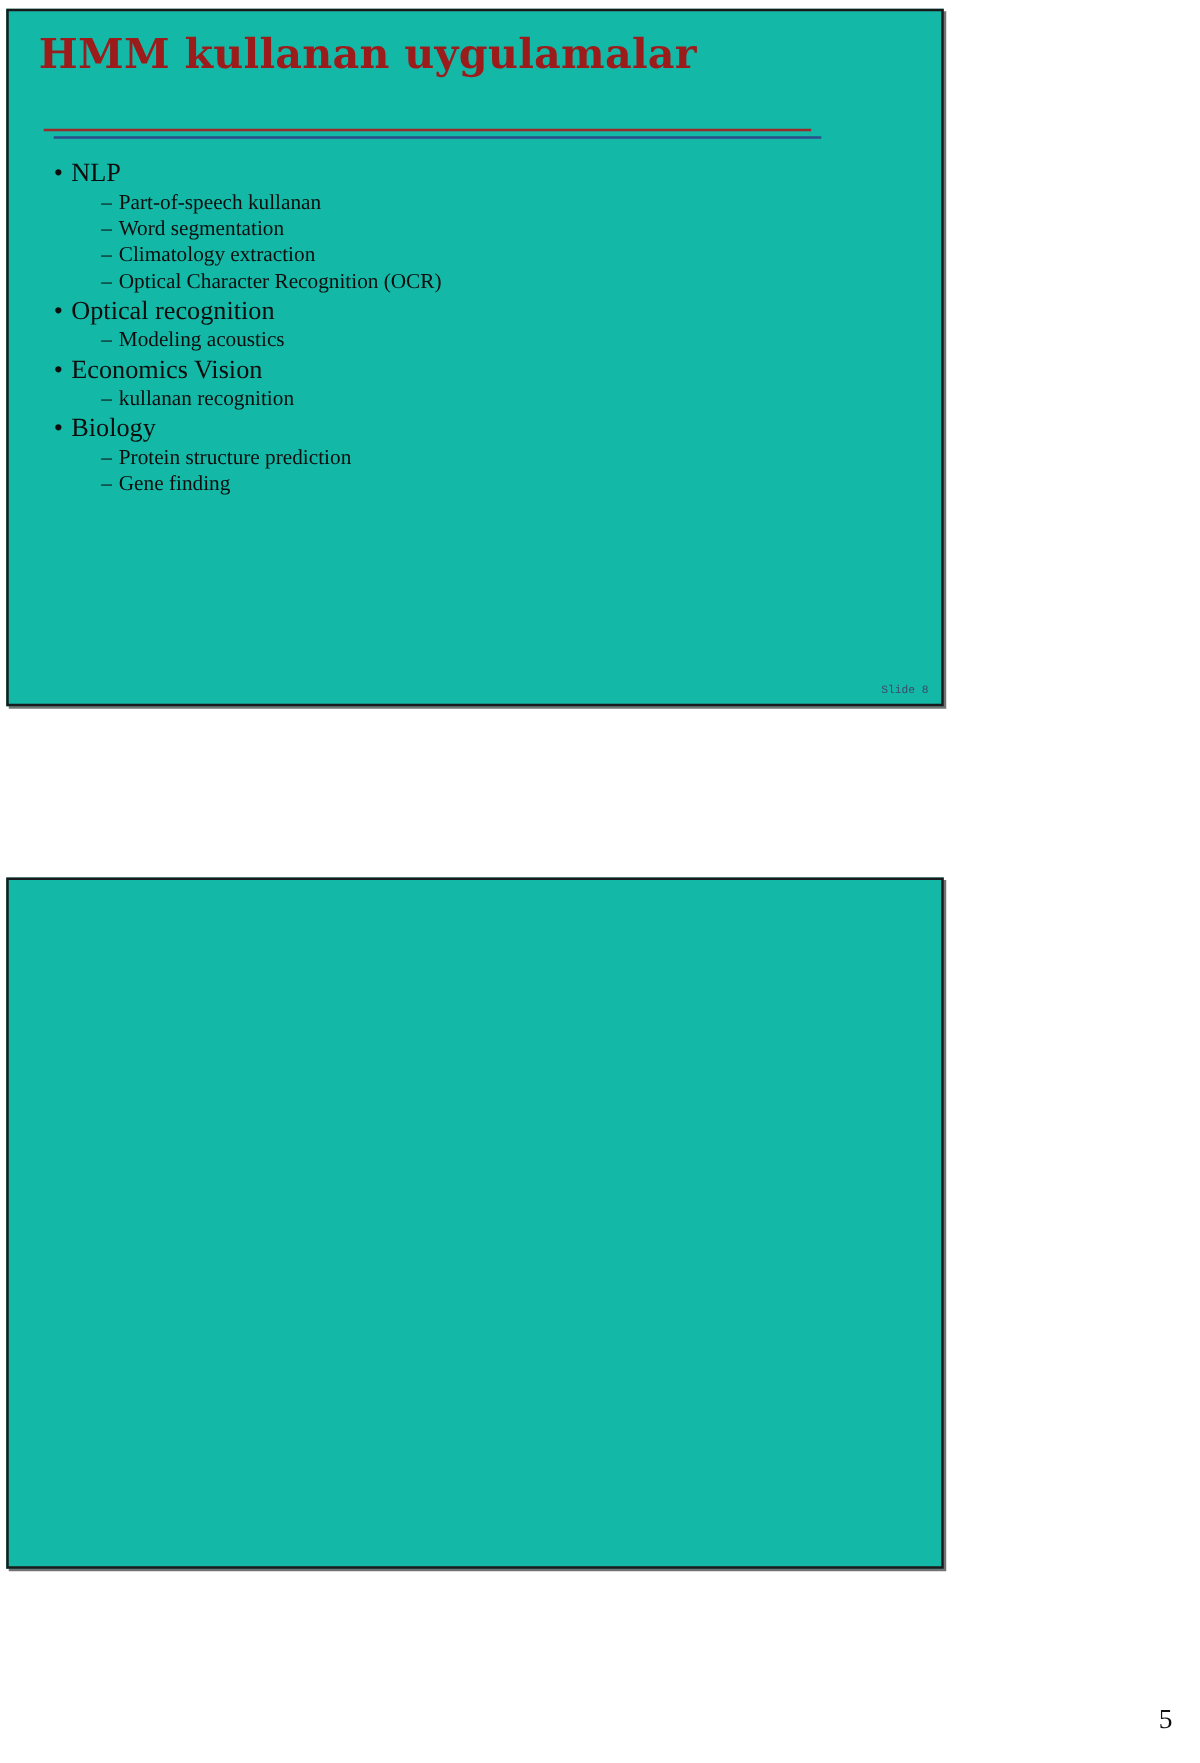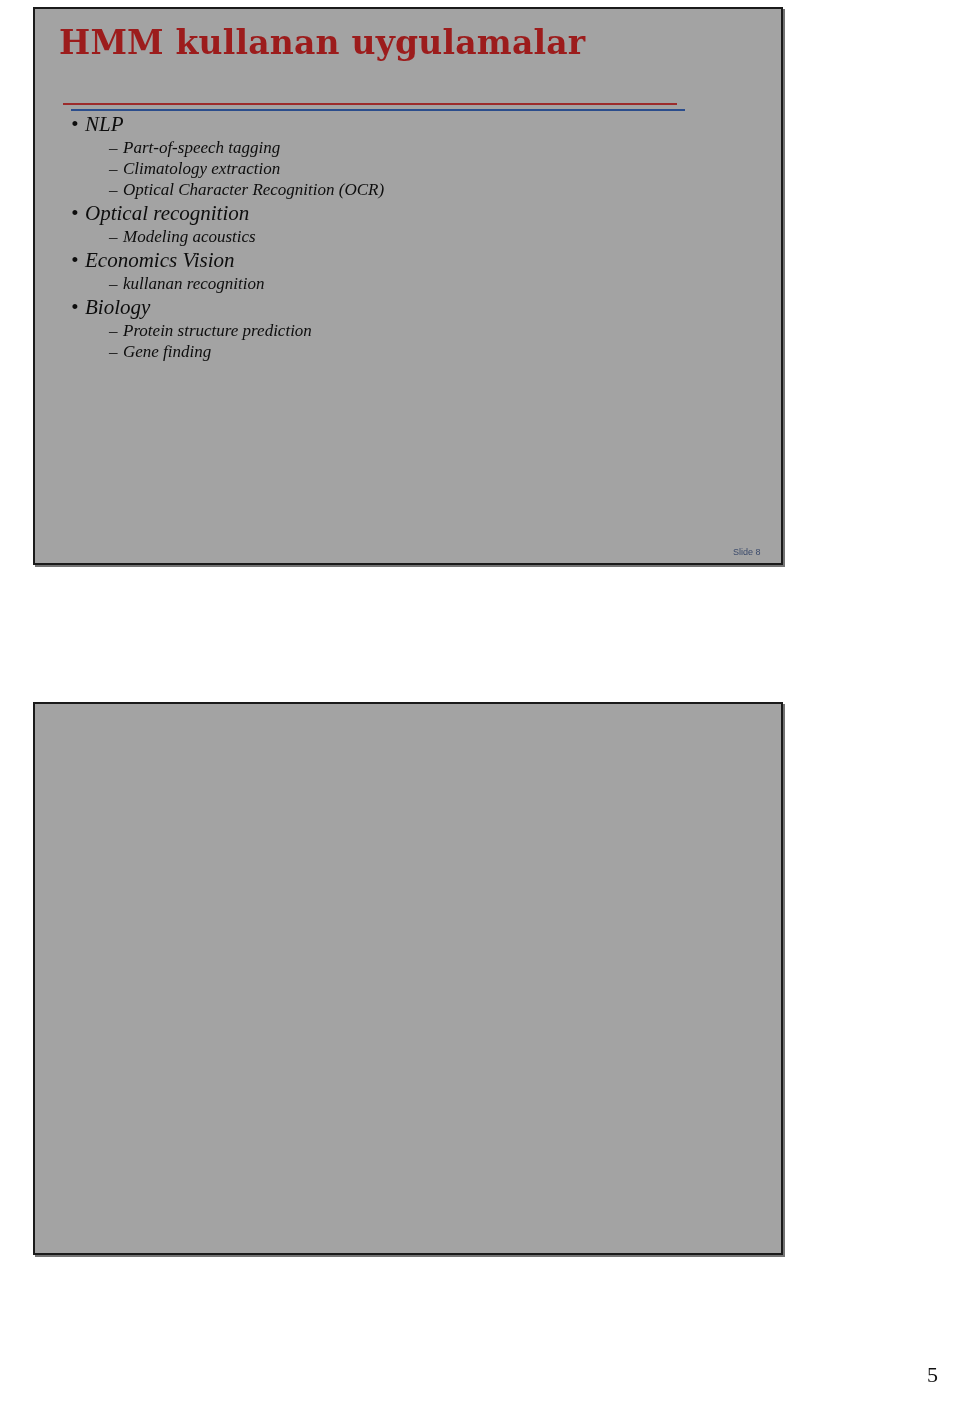--- a/index.html
+++ b/index.html
@@ -8,25 +8,24 @@
     background:#ffffff;
     font-family:"Liberation Serif", serif;
     position:relative;
     overflow:hidden;
   }
   .page{position:absolute;left:0;top:0;width:960px;height:1410px;}
 
   
   .slide{
     position:absolute;
-    background:#a3a3a3;
+    background:#14b8a6;
     border:2px solid #1a1a1a;
     box-shadow:2px 2px 0 rgba(0,0,0,0.55);
     box-sizing:border-box;
-    margin-left:28px;
   }
   #slide-8{left:5px;  top:7px;   width:750px; height:558px;}
   #slide-9{left:5px;  top:702px; width:750px; height:553px;}
 
   
   .slide-title{
     position:absolute;
     color:#9E1B1B;
     font-weight:bold;
     letter-spacing:0.2px;
@@ -42,24 +41,23 @@
   
   .rule-red, .rule-blue{position:absolute;height:2px;}
   .rule-red{background:#9c2b2b;}
   .rule-blue{background:#2b4d8c;}
   #rule8-red {left:28px; top:94px;  width:614px;}
   #rule8-blue{left:36px; top:100px; width:614px;}
 
   
   .bullets{
     position:absolute;
-    left:26px; top:102px;
+    left:26px; top:116px;
     width:620px;
     color:#0d0d0d;
-    font-style:italic;
   }
   .lvl1, .lvl2{
     display:block;
     white-space:nowrap;
     line-height:1.0;
   }
   .lvl1{
     font-size:21px;
     margin-left:10px;
     padding:2.5px 0;
@@ -70,21 +68,21 @@
     padding:2.0px 0;
   }
   .lvl1 .mk{display:inline-block;width:14px;}
   .lvl2 .mk{display:inline-block;width:14px;}
 
   
   .slide-num{
     position:absolute;
     font-size:9px;
     color:#3b4a6b;
-    font-family:Liberation Sans, sans-serif;
+    font-family:Liberation Mono, monospace;
   }
   #slidenum-8{left:698px; top:538px;}
 
   
   #page-number{
     position:absolute;
     right:22px; bottom:22px;
     font-size:22px;
     color:#111;
     font-family:"Liberation Serif", serif;
@@ -96,21 +94,22 @@
 <div class="page">
 
   <div class="slide" id="slide-8">
     <div class="slide-title" id="title-8">HMM kullanan uygulamalar</div>
 
     <div class="rule-red" id="rule8-red"></div>
     <div class="rule-blue" id="rule8-blue"></div>
 
     <div class="bullets" id="bullet-list-8">
         <div class="lvl1"><span class="mk">•</span><span>NLP</span></div>
-        <div class="lvl2"><span class="mk">–</span><span>Part-of-speech tagging</span></div>
+        <div class="lvl2"><span class="mk">–</span><span>Part-of-speech kullanan</span></div>
+        <div class="lvl2"><span class="mk">–</span><span>Word segmentation</span></div>
         <div class="lvl2"><span class="mk">–</span><span>Climatology extraction</span></div>
         <div class="lvl2"><span class="mk">–</span><span>Optical Character Recognition (OCR)</span></div>
         <div class="lvl1"><span class="mk">•</span><span>Optical recognition</span></div>
         <div class="lvl2"><span class="mk">–</span><span>Modeling acoustics</span></div>
         <div class="lvl1"><span class="mk">•</span><span>Economics Vision</span></div>
         <div class="lvl2"><span class="mk">–</span><span>kullanan recognition</span></div>
         <div class="lvl1"><span class="mk">•</span><span>Biology</span></div>
         <div class="lvl2"><span class="mk">–</span><span>Protein structure prediction</span></div>
         <div class="lvl2"><span class="mk">–</span><span>Gene finding</span></div>
       </div>

